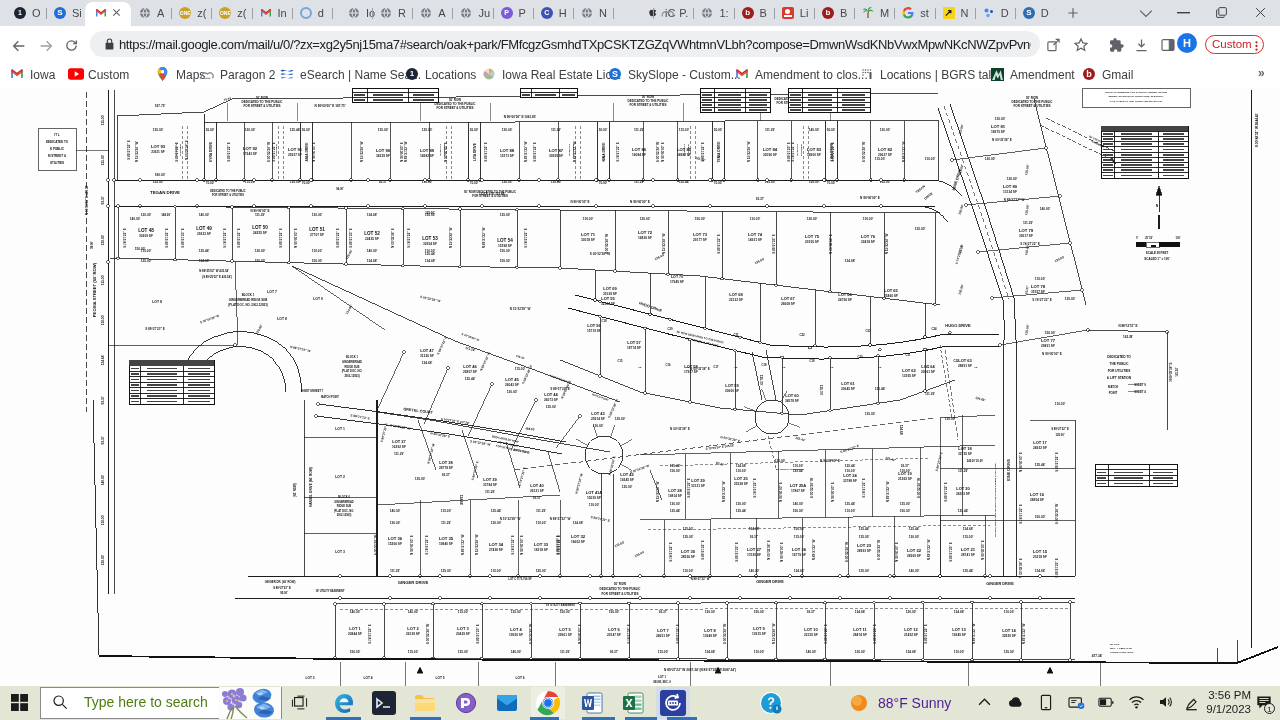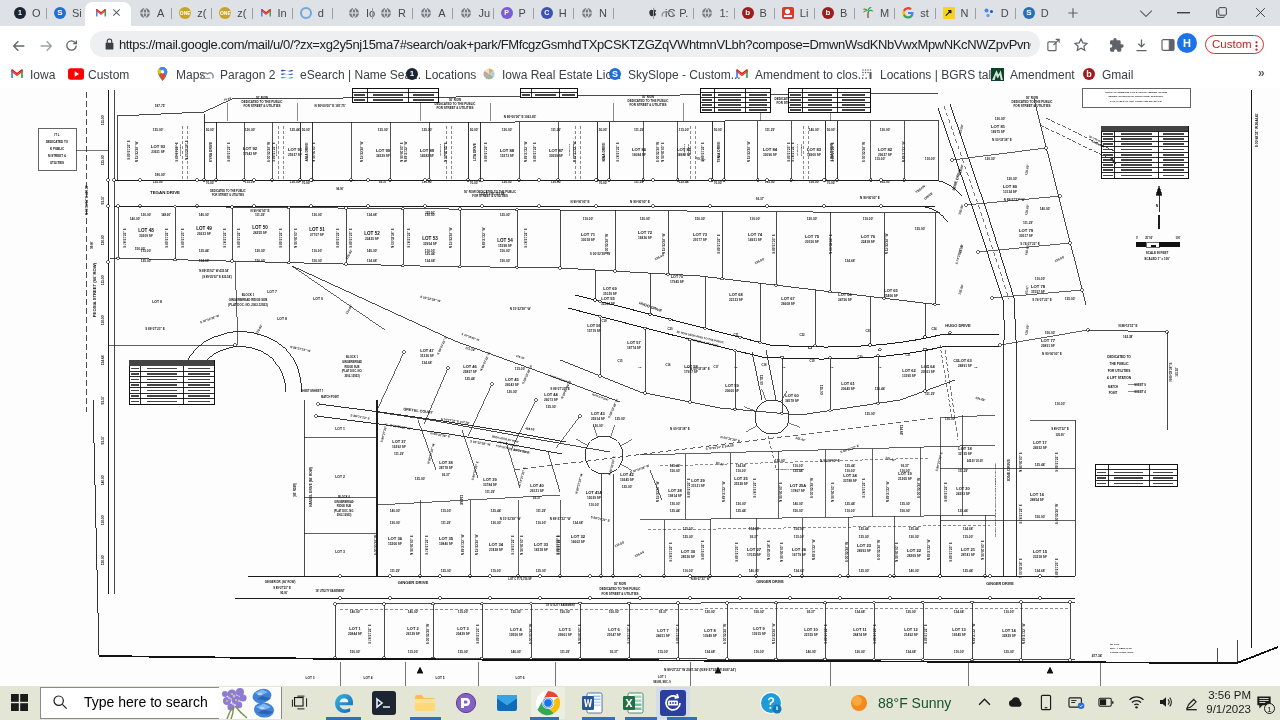--- a/index.html
+++ b/index.html
@@ -1718,21 +1718,21 @@
       <rect x="0" y="0" width="11" height="11"></rect>
       <rect x="13" y="0" width="11" height="11"></rect>
       <rect x="0" y="13" width="11" height="11"></rect>
       <rect x="13" y="13" width="11" height="11"></rect>
     </svg>
     <div style="position:absolute;left:40px;top:687px;width:242px;height:32px;background:#fff;border:1px solid #8a8a8a"></div>
     <svg style="position:absolute;left:52px;top:694px" width="16" height="16" viewBox="0 0 24 24" fill="none" stroke="#1b1b1b" stroke-width="1.8">
       <circle cx="10" cy="10" r="7"></circle>
       <path d="M15.5 15.5L22 22"></path>
     </svg>
-    <div style="position:absolute;left:84px;top:694px;font:14px 'Liberation Sans',sans-serif;color:#000000">Type here to search</div>
+    <div style="position:absolute;left:84px;top:694px;font:14px 'Liberation Sans',sans-serif;color:#4d7c0f">Type here to search</div>
     <svg style="position:absolute;left:219px;top:687px" width="62" height="32" viewBox="0 0 62 32">
 <rect width="62" height="32" fill="#fcfcfa"></rect>
 <g fill="#8d7bd4">
         <circle cx="13" cy="7" r="4.6"></circle>
         <circle cx="21" cy="5" r="4"></circle>
         <circle cx="17" cy="13" r="4.6"></circle>
         <circle cx="8" cy="14" r="4"></circle>
         <circle cx="24" cy="11" r="3.6"></circle>
         <circle cx="12" cy="20" r="3.6"></circle>
         <circle cx="20" cy="18" r="3.2"></circle>
@@ -1858,21 +1858,21 @@
       <circle cx="12" cy="12" r="10" fill="#1e9cd7"></circle>
       <path d="M9 9.2C9.2 7.4 10.4 6.3 12.2 6.3c1.8 0 3 1.1 3 2.7 0 1.2-.6 2-1.7 2.7-1 .6-1.3 1-1.3 1.9v.5h-1.7v-.7c0-1.2.5-1.9 1.6-2.6 1-.6 1.3-1 1.3-1.7 0-.8-.6-1.3-1.4-1.3-.8 0-1.4.5-1.5 1.4z" fill="#fff"></path>
       <circle cx="11.4" cy="16.8" r="1.1" fill="#fff"></circle>
       <circle cx="18" cy="18" r="4.5" fill="#1479b8"></circle>
       <path d="M18 15.5v3.4M18 20.4v.1" stroke="#fff" stroke-width="1.3"></path>
     </svg>
     <svg style="position:absolute;left:849px;top:693px" width="20" height="20" viewBox="0 0 20 20">
       <circle cx="10" cy="10" r="8" fill="#f28a1e"></circle>
       <circle cx="8" cy="8" r="5" fill="#f7a93e"></circle>
     </svg>
-    <div style="position:absolute;left:878px;top:695px;font:14px 'Liberation Sans',sans-serif;color:#14532d">88°F Sunny</div>
+    <div style="position:absolute;left:878px;top:695px;font:14px 'Liberation Sans',sans-serif;color:#4c1d95">88°F Sunny</div>
     <svg style="position:absolute;left:978px;top:697px" width="13" height="10" viewBox="0 0 24 16" fill="none" stroke="#1b1b1b" stroke-width="2.4">
       <path d="M2 13L12 3l10 10"></path>
     </svg>
     <svg style="position:absolute;left:1008px;top:697px" width="16" height="11" viewBox="0 0 26 18" fill="#1b1b1b">
       <path d="M7 16a5.5 5.5 0 0 1-1-10.9A7 7 0 0 1 19.6 7 5 5 0 0 1 19 16z"></path>
     </svg>
     <svg style="position:absolute;left:1040px;top:694px" width="12" height="17" viewBox="0 0 18 26" fill="none" stroke="#1b1b1b" stroke-width="1.8">
       <rect x="2" y="2" width="14" height="22" rx="2"></rect>
       <path d="M7 21h4"></path>
     </svg>

